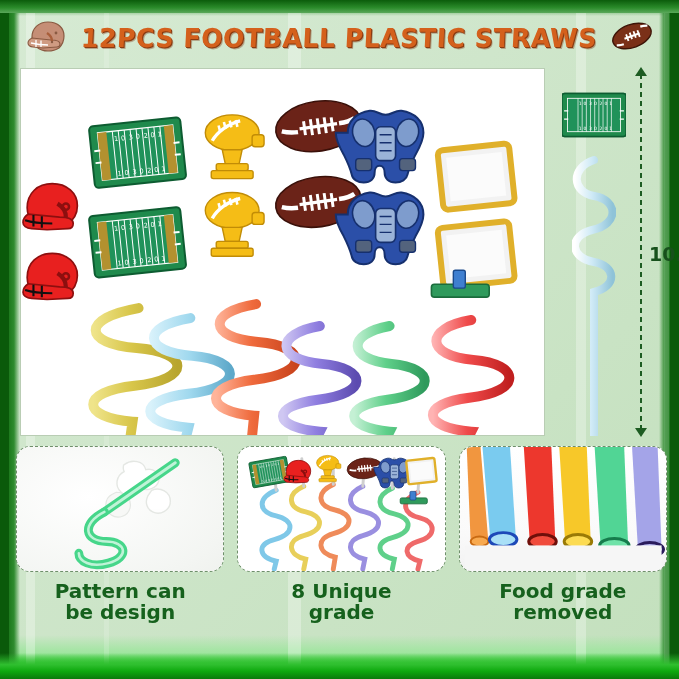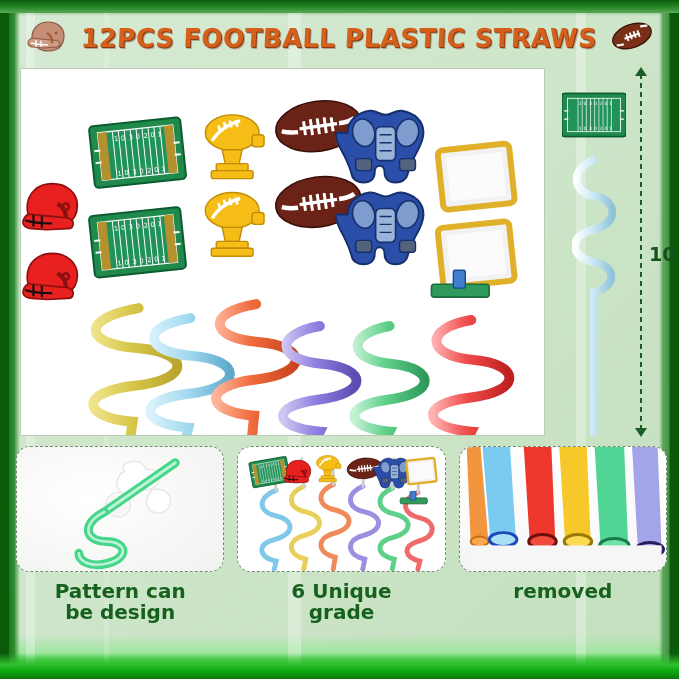--- a/index.html
+++ b/index.html
@@ -428,21 +428,21 @@
           <g transform="translate(166,14) scale(.4) rotate(-6)">
               <use href="#flagTop"></use>
             </g>
           <g transform="translate(160,44) scale(.55)">
             <rect x="0" y="14" width="50" height="11" rx="3" fill="#2f9a5c" stroke="#1b6c3c" stroke-width="1.6"></rect>
             <rect x="18" y="2" width="11" height="16" rx="2" fill="#3f7fd0" stroke="#1b4a8c" stroke-width="1.4"></rect>
           </g>
         </svg>
       </div>
       <div class="fcaption">
-        <div>6 Unique</div>
+        <div>8 Unique</div>
         <div>grade</div>
       </div>
     </div>
 
     <div class="feature">
       <div class="fcard">
         <div class="f3bg"></div>
         <svg viewBox="0 0 200 126" style="position:absolute;inset:0;width:100%;height:100%">
           <g>
             <path d="M2 0 L16 0 L24 96 L6 96 Z" fill="#ef8b2a" opacity=".9"></path>
@@ -460,18 +460,19 @@
             <path d="M132 0 L162 0 L166 100 L138 100 Z" fill="#3ed08a" opacity=".9"></path>
             <ellipse cx="152" cy="100" rx="15" ry="7" fill="#6fe2a8" stroke="#167c4c" stroke-width="3"></ellipse>
 
             <path d="M170 0 L196 0 L200 104 L176 104 Z" fill="#9a9ae6" opacity=".9"></path>
             <ellipse cx="188" cy="104" rx="14" ry="7" fill="#b5b5ef" stroke="#2a1b5c" stroke-width="3"></ellipse>
           </g>
           <rect x="0" y="100" width="200" height="26" fill="#f6f6f6"></rect>
         </svg>
       </div>
       <div class="fcaption">
+        <div>Food grade</div>
         <div>removed</div>
       </div>
     </div>
 
   </div>
 </div>
 
 </body></html>

